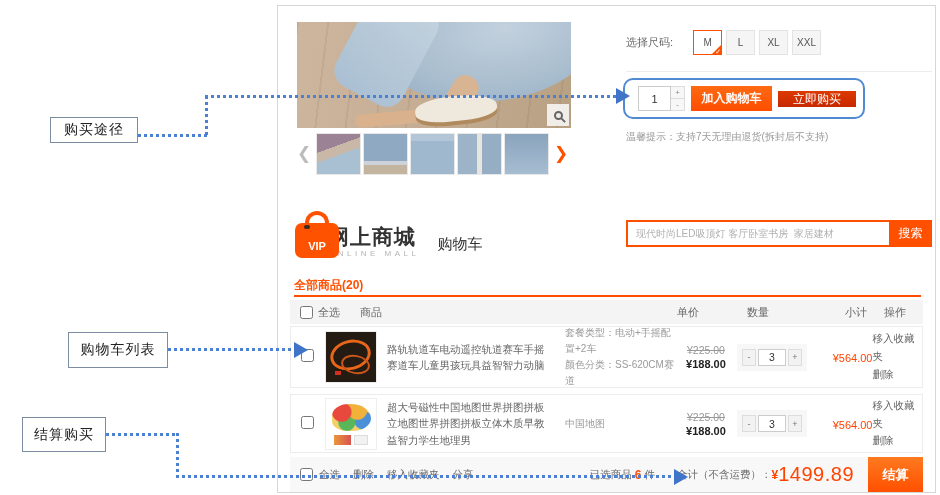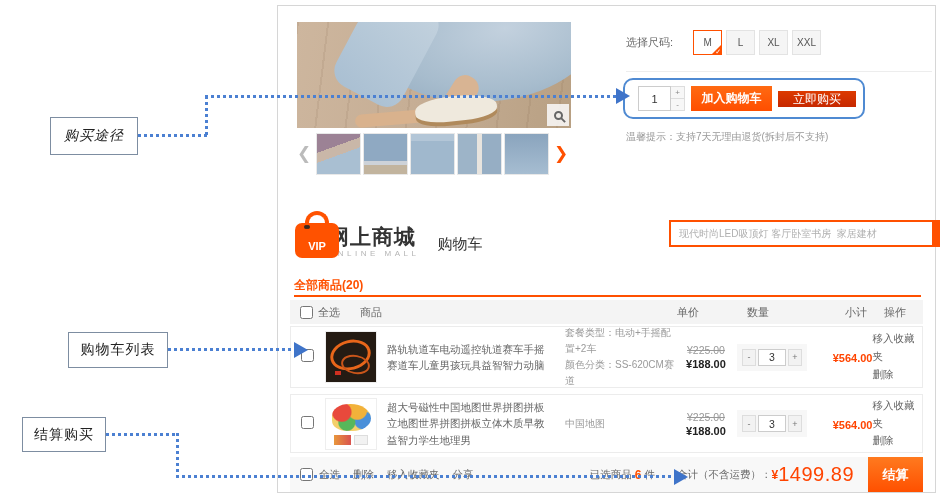--- a/index.html
+++ b/index.html
@@ -69,21 +69,21 @@
   .bag-handle { position:absolute; top:0; left:10px; width:24px; height:18px; border:4px solid #ff5200;
     border-bottom:none; border-radius:12px 12px 0 0; }
   .bag-dot { position:absolute; width:4px; height:4px; border-radius:50%; background:#3a2a20; top:14px; }
   .bag-text { position:absolute; bottom:6px; width:44px; text-align:center; color:#fff; font-size:11px; font-weight:bold; }
   .brand-name { font-size:21px; font-weight:bold; color:#333; letter-spacing:1px; line-height:1.15; }
   .brand-sub { font-size:8px; color:#b5b5b5; letter-spacing:3.5px; }
   .page-title { font-size:15px; color:#333; margin-left:18px; padding-bottom:4px; }
 
   .search-row { position:absolute; left:348px; top:214px; display:flex; }
   .search-input { width:263px; height:27px; border:2px solid #ff5000; border-right:none; padding:8px 8px;
-    font-size:10px; color:#333; outline:none; font-family:inherit;margin-left:43px; }
+    font-size:10px; color:#333; outline:none; font-family:inherit; }
   .search-input::placeholder { color:#b0b0b0; }
   .search-btn { width:43px; height:27px; background:#ff5000; border:none; color:#fff; font-size:12px; cursor:pointer; font-family:inherit; }
 
   
   .section-title { position:absolute; left:16px; top:271px; color:#ff5000; font-size:12px; font-weight:bold; }
   .section-line { position:absolute; left:16px; right:14px; top:289px; border-top:2px solid #ff5000; }
   .thead { position:absolute; left:12px; right:12px; top:294px; height:24px; background:#f4f4f4;
     display:flex; align-items:center; font-size:11px; color:#666; padding-left:10px; }
   .h-left { flex:1; display:flex; align-items:center; }
   .h-goods { margin-left:20px; }
@@ -101,21 +101,21 @@
   .r-check { width:24px; }
   .r-img { width:52px; height:52px; border:1px solid #eee; position:relative; overflow:hidden; margin-right:10px; cursor:pointer; }
   .r-title { width:166px; font-size:10.5px; color:#666; line-height:1.55; margin-right:12px; cursor:pointer; }
   .r-spec { width:110px; font-size:10px; color:#9a9a9a; line-height:1.6; }
   .price-old { font-size:10.5px; color:#999; text-decoration:line-through; }
   .price-new { font-size:11px; color:#222; font-weight:bold; margin-top:2px; }
   .qty-pad { background:#f7f7f7; padding:5px 5px; display:inline-flex; align-items:center; gap:2px; }
   .qty-btn { width:14px; height:17px; background:#f2f2f2; border:1px solid #ddd; font-size:9px; color:#777;
     display:flex; align-items:center; justify-content:center; cursor:pointer; }
   .qty-val { width:28px; height:17px; border:1px solid #ccc; background:#fff; text-align:center; font-size:10.5px; color:#333; }
-  .sub-val { color:#ff4400; font-weight:bold; font-size:11px; }
+  .sub-val { color:#ff4400; font-weight:normal; font-size:11px; }
   .act-link { font-size:10.5px; color:#666; line-height:1.7; cursor:pointer; text-align:left; }
 
   
   .prod1 { background:#241b13; }
   .prod1 .trk1 { position:absolute; left:4px; top:8px; width:41px; height:30px; border:3px solid #e8661a; border-radius:50%; transform:rotate(-14deg); }
   .prod1 .trk2 { position:absolute; left:15px; top:23px; width:29px; height:19px; border:2px solid #c9551a; border-radius:50%; transform:rotate(10deg); }
   .prod1 .car { position:absolute; left:9px; bottom:7px; width:6px; height:4px; background:#d03020; }
   
   .prod2 { background:#fff; }
   .prod2 .map { position:absolute; left:6px; top:5px; width:39px; height:27px; border-radius:45% 55% 50% 40%;
@@ -142,21 +142,21 @@
 
   
   .anno-box { position:absolute; background:#fff; border:1px solid #7d8da1; display:flex; align-items:center;
     justify-content:center; font-size:14px; color:#222; letter-spacing:1px; z-index:20; }
   .dot-h { position:absolute; height:3px; z-index:19;
     background:repeating-linear-gradient(90deg,#4b80d2 0 3px,transparent 3px 6px); }
   .dot-v { position:absolute; width:3px; z-index:19;
     background:repeating-linear-gradient(180deg,#4b80d2 0 3px,transparent 3px 6px); }
   .arrow-r { position:absolute; width:0; height:0; border-top:8px solid transparent; border-bottom:8px solid transparent;
     border-left:14px solid #3f74c9; z-index:19; }
-  .box1 { left:50px; top:117px; width:88px; height:38px;font-style:italic; }
+  .box1 { left:50px; top:117px; width:88px; height:26px; }
   .box2 { left:68px; top:332px; width:100px; height:36px; }
   .box3 { left:22px; top:417px; width:84px; height:35px; }
 </style>
 </head>
 <body>
 
 <div class="panel">
 
   <div class="main-img">
     <div class="planks"></div>

